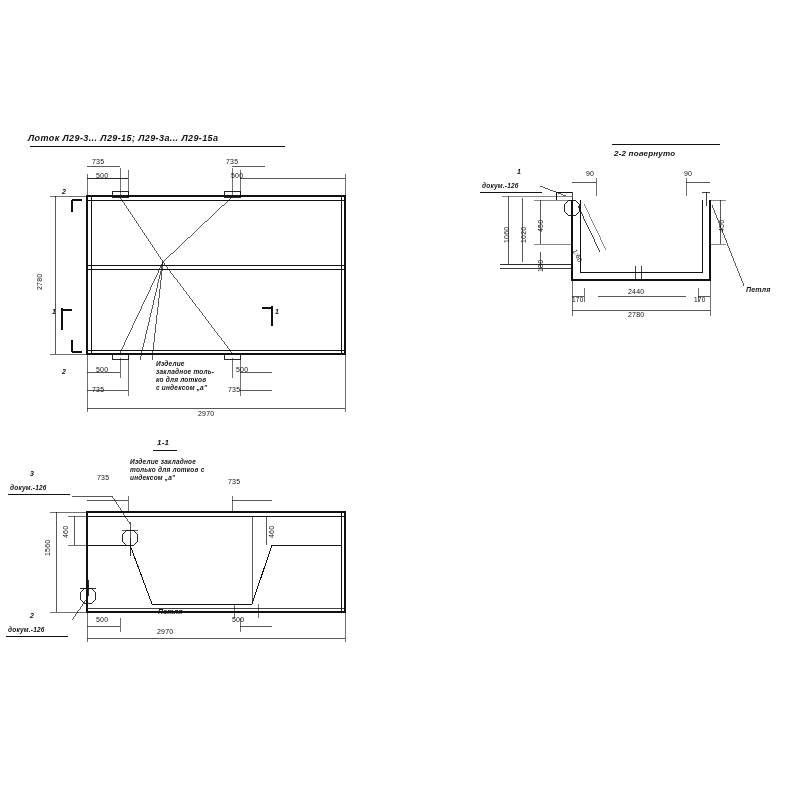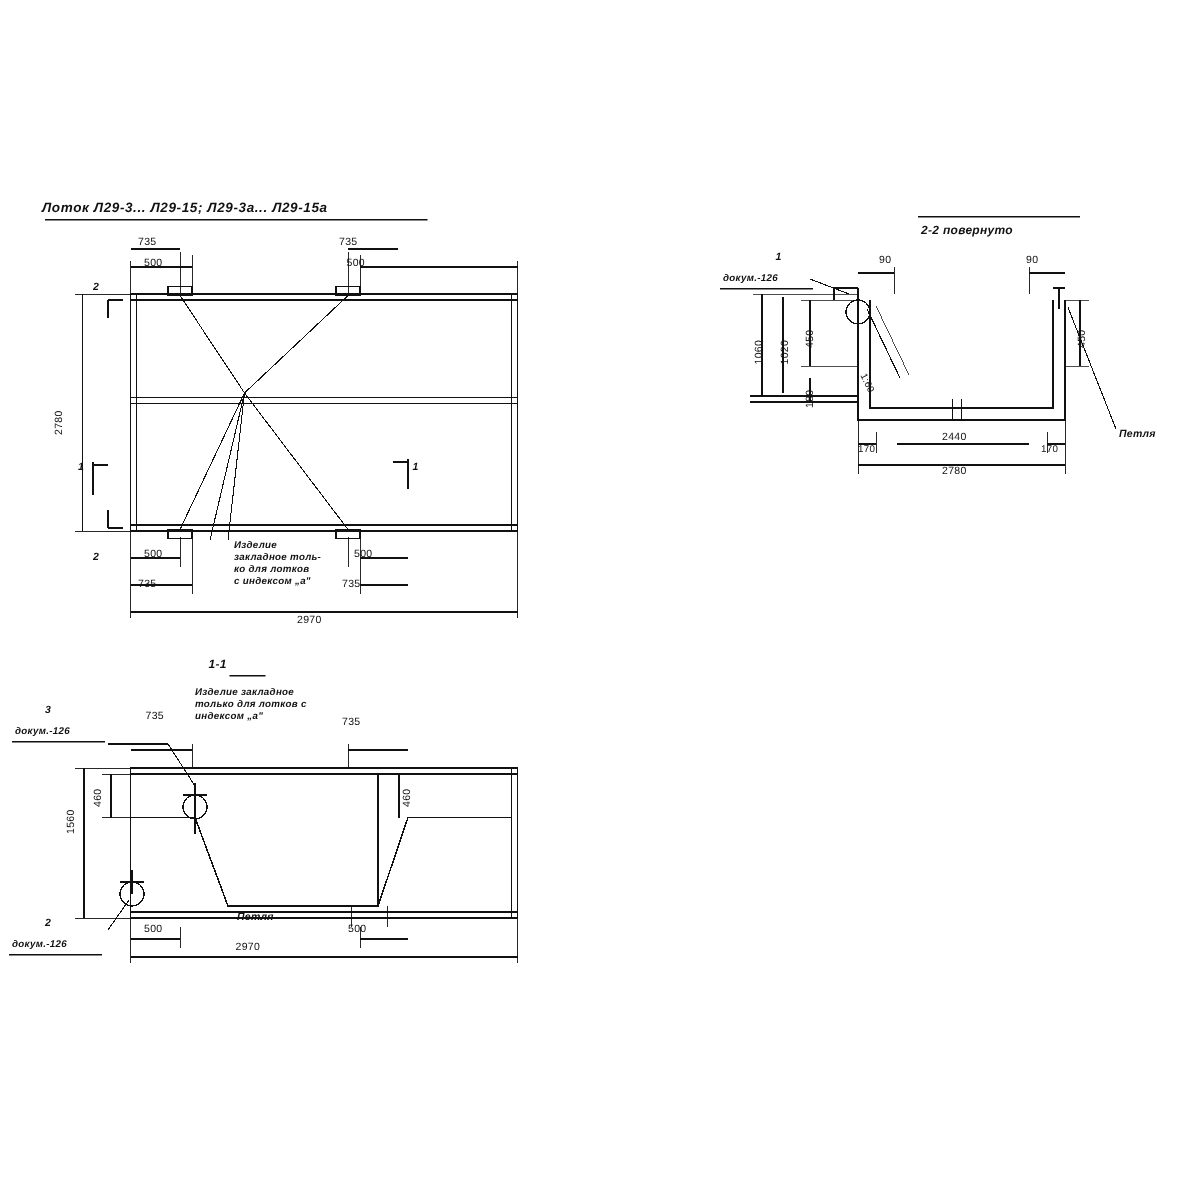--- a/index.html
+++ b/index.html
@@ -259,21 +259,21 @@
 <div class="lbl" style="left:92px; top:386px;">735</div>
 <div class="lbl" style="left:236px; top:366px;">500</div>
 <div class="lbl" style="left:228px; top:386px;">735</div>
 <div class="lbl" style="left:198px; top:410px;">2970</div>
 
 <div class="lbl note" style="left:156px; top:360px;">Изделие
 закладное толь-
 ко для лотков
 с индексом „а"</div>
 
-<div class="lbl sub" style="left:139px; top:438px;">1-1</div>
+<div class="lbl sub" style="left:157px; top:438px;">1-1</div>
 <div style="position:absolute;left:153px;top:450px;width:24px;height:1px;background:#111;"></div>
 
 <div class="lbl note" style="left:130px; top:458px;">Изделие закладное
 только для лотков с
 индексом „а"</div>
 
 <div class="lbl ital" style="left:30px; top:470px;">3</div>
 <div class="lbl small ital" style="left:10px; top:484px;">докум.-126</div>
 <div style="position:absolute;left:8px;top:494px;width:62px;height:1px;background:#111;"></div>
 

